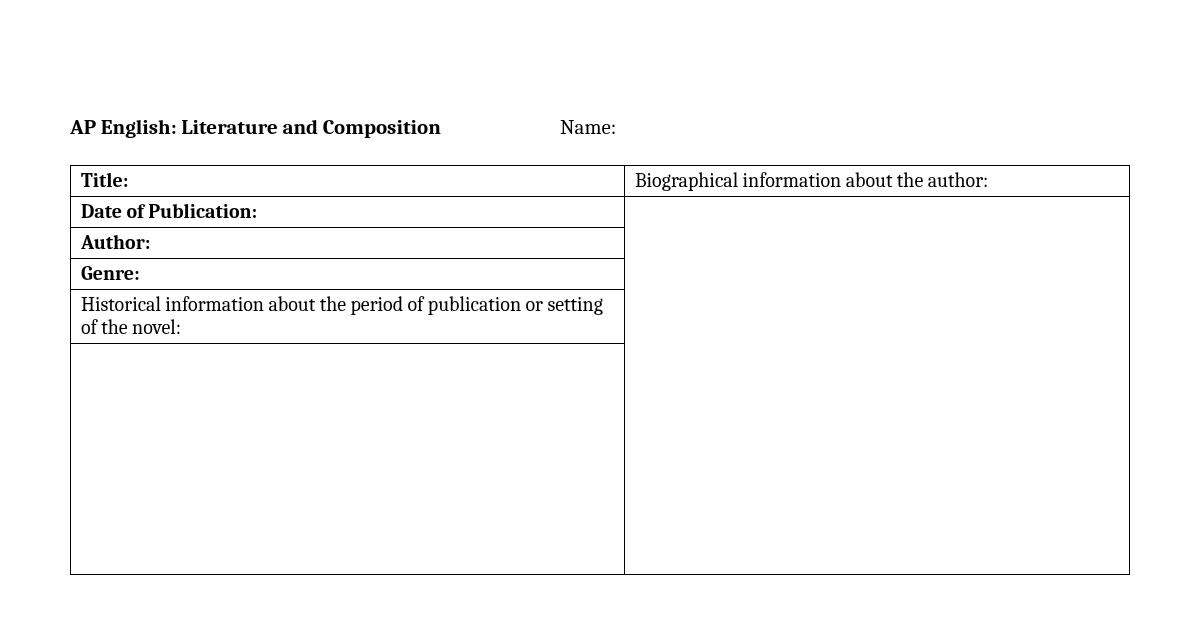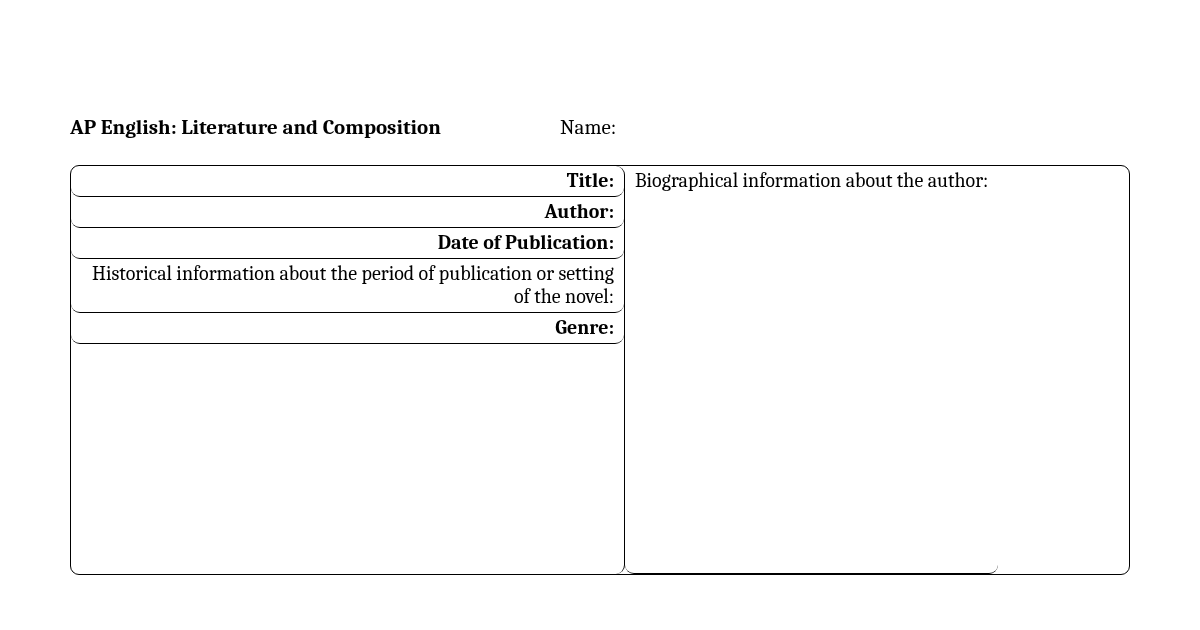--- a/index.html
+++ b/index.html
@@ -1,19 +1,18 @@
 <!DOCTYPE html>
 <html><head>
   <meta charset="utf-8">
   <style>
     * {
       box-sizing: border-box;
       margin: 0;
       padding: 0;
-      border-radius: 9px;
     }
     body {
       font-family: Cambria, Georgia, 'Times New Roman', serif;
       background: #ffffff;
       width: 1200px;
       height: 630px;
       position: relative;
       overflow: hidden;
     }
     .page {
@@ -56,28 +55,27 @@
     }
     .left-col {
       width: 554px;
       border-right: 1.5px solid #000;
       display: flex;
       flex-direction: column;
     }
     .right-col {
       flex: 1;
       display: flex;
-      flex-direction: row;
+      flex-direction: column;
     }
     .cell {
       border-bottom: 1.5px solid #000;
       padding: 3px 10px 4px 10px;
       font-size: 20px;
       color: #000;
-      text-align: right;
     }
     .cell-bold {
       font-weight: bold;
     }
     .cell-normal {
       font-weight: normal;
     }
     .cell-tall {
       flex: 1;
       border-bottom: none;
@@ -98,24 +96,24 @@
 
   <div class="header-row">
     <div class="course-title">AP English:  Literature and Composition</div>
     <div class="name-label">Name:</div>
   </div>
 
 
   <div class="table-wrap">
     <div class="left-col">
       <div class="cell cell-bold">Title:</div>
+      <div class="cell cell-bold">Date of Publication:</div>
       <div class="cell cell-bold">Author:</div>
-      <div class="cell cell-bold">Date of Publication:</div>
+      <div class="cell cell-bold">Genre:</div>
       <div class="cell cell-normal">Historical information about the period of publication or setting of the novel:</div>
-      <div class="cell cell-bold">Genre:</div>
       <div class="cell-tall"></div>
     </div>
     <div class="right-col">
       <div class="right-header cell-normal">Biographical information about the author:</div>
       <div class="right-body"></div>
     </div>
   </div>
 
 </div>
 

